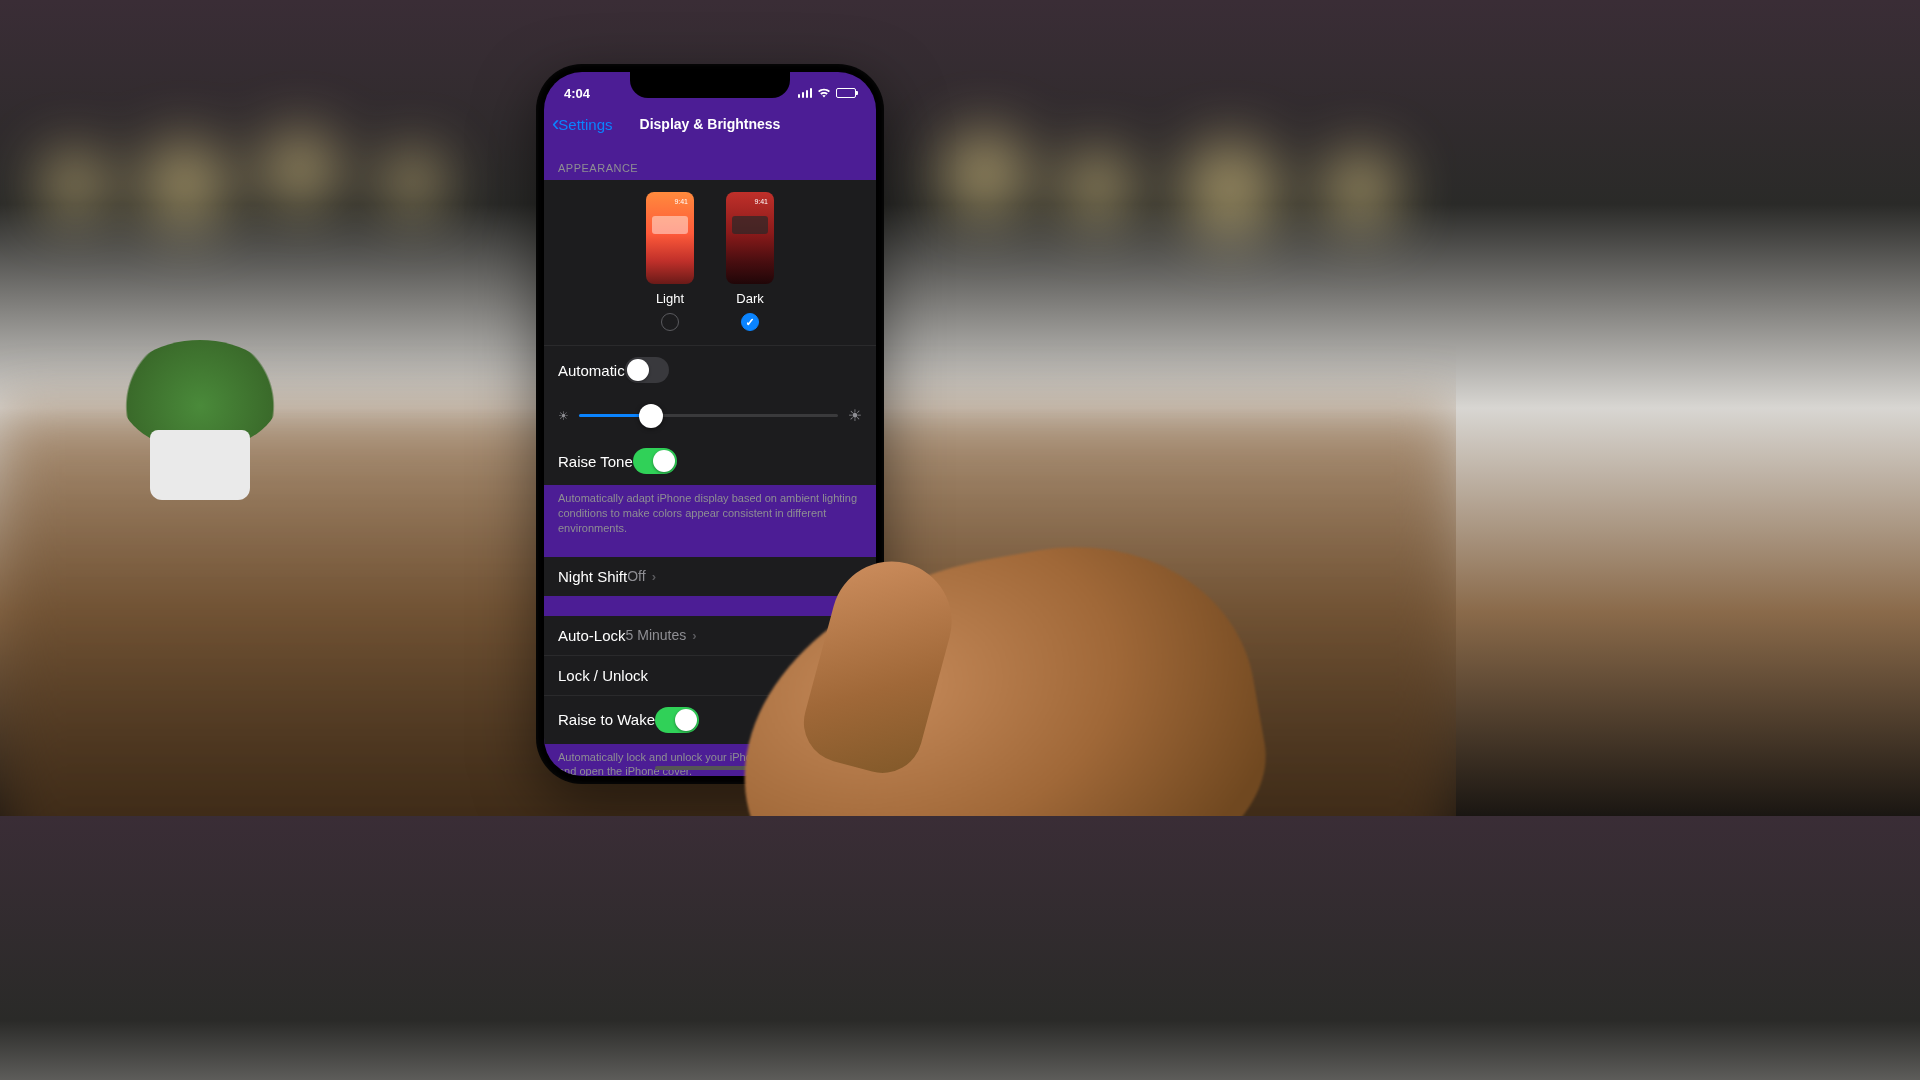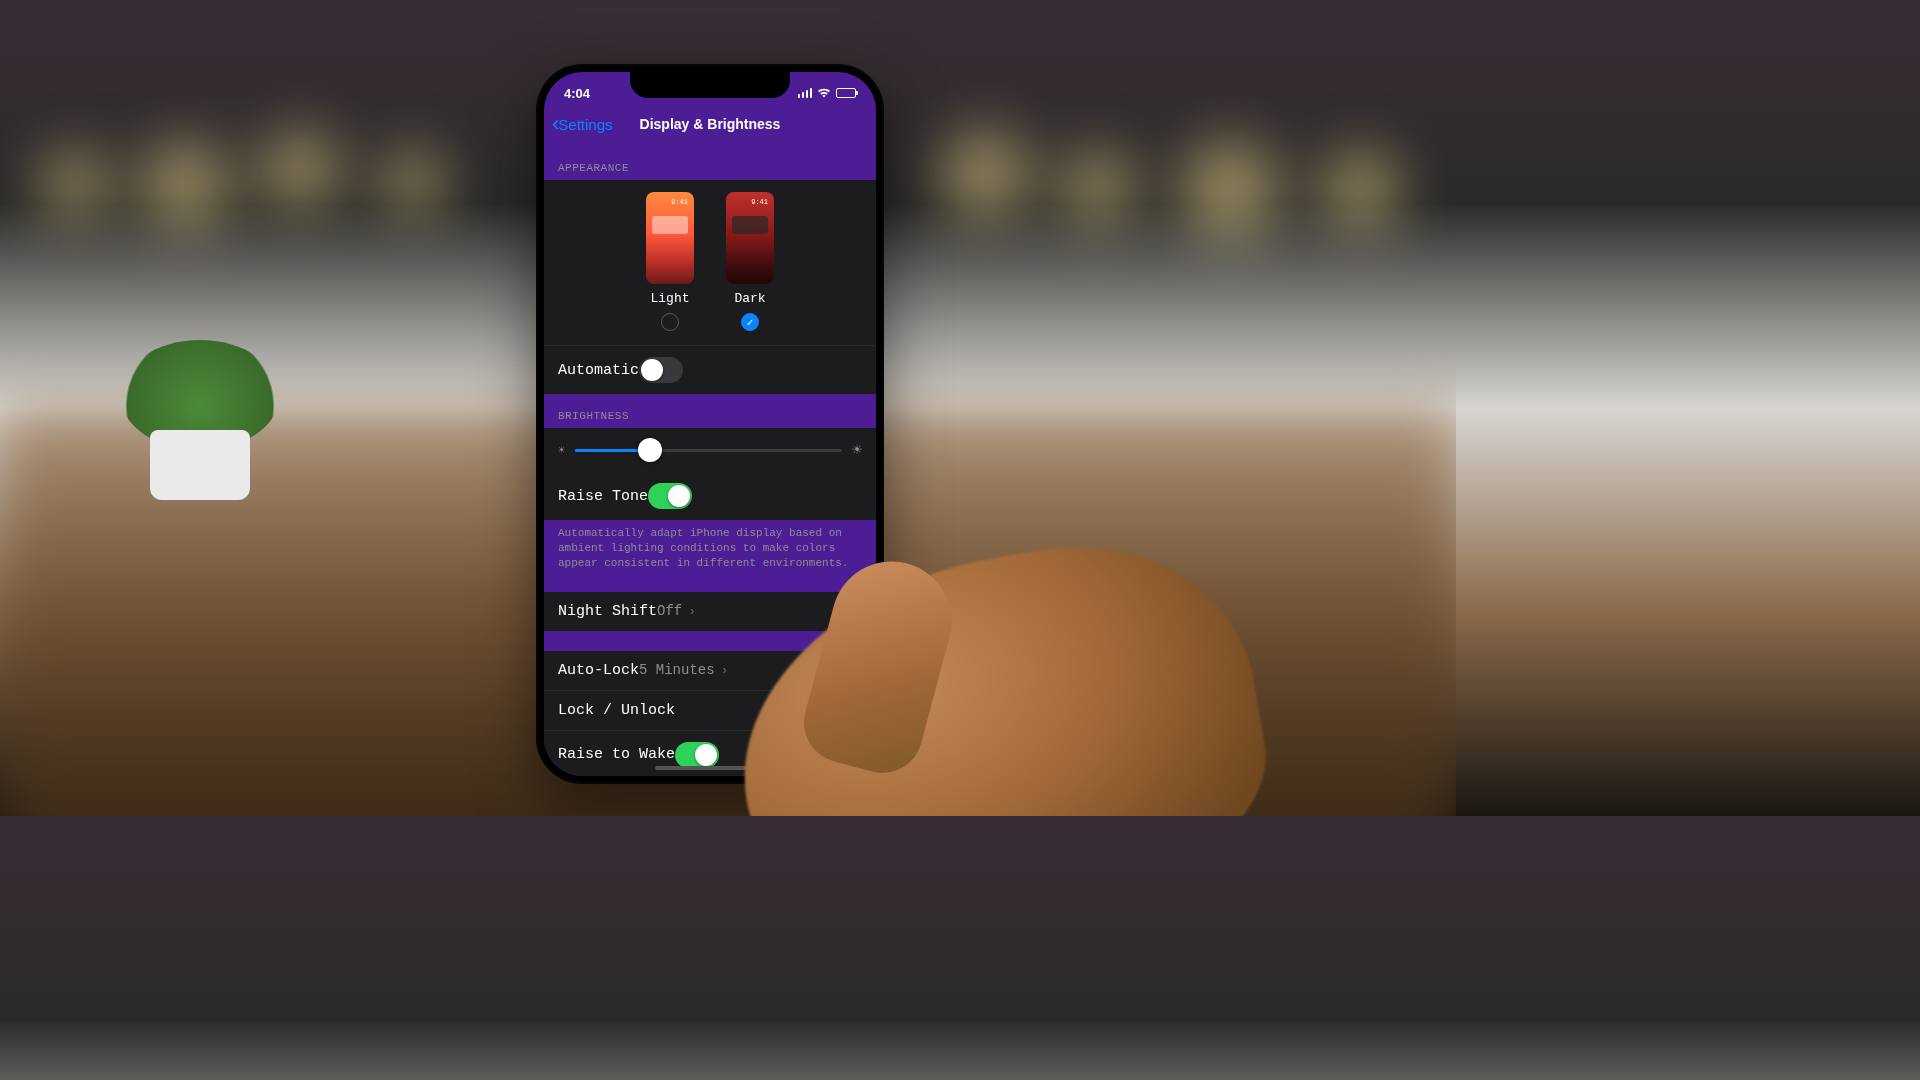--- a/index.html
+++ b/index.html
@@ -63,21 +63,21 @@
   .nav-bar {
     display:flex; align-items:center;
     padding: 6px 8px 10px;
     height:40px;
     position:relative;
   }
   .back { display:flex; align-items:center; color:#0a84ff; font-size:15px; cursor:pointer; }
   .back-chevron { font-size:22px; line-height:1; font-weight:300; margin-right:-1px; }
   .nav-title { position:absolute; left:50%; transform:translateX(-50%); font-size:14px; font-weight:600;text-align:right; }
 
-  .content { height: calc(100% - 74px); overflow:hidden;font-family:Liberation Mono, monospace; }
+  .content { height: calc(100% - 74px); overflow:hidden; }
   .section-header { color:#8e8e93; font-size:11px; letter-spacing:0.5px; padding: 16px 14px 6px; text-transform:uppercase; }
   .panel { background:#1c1c1e; }
   .row { display:flex; align-items:center; justify-content:flex-start; padding: 11px 14px; font-size:15px; }
   .row + .row { border-top:0.5px solid #2a2a2c; }
   .row-tappable { cursor:pointer; }
   .row-value { color:#8e8e93; display:flex; align-items:center; gap:6px; font-size:14px; }
   .chevron { color:#5a5a5e; font-size:13px; font-weight:600; }
 
   .appearance-grid { display:flex; justify-content:center; gap:32px; padding:12px 0 14px; }
   .appearance-option { display:flex; flex-direction:column; align-items:center; gap:7px; cursor:pointer; }
@@ -198,21 +198,20 @@
           </div>
         </div>
         <div class="row" style="border-top:0.5px solid #2a2a2c">
           <span>Automatic</span>
           <div class="switch switch-off">
               <div class="switch-knob"></div>
             </div>
         </div>
       </div>
 
-      <div class="section-header">BRIGHTNESS</div>
       <div class="panel">
         <div class="slider-row">
           <span class="sun-icon">☀︎</span>
           <div class="slider-track">
             <div class="slider-fill" id="slider-fill" style="width: 28%;"></div>
             <div class="slider-thumb" id="slider-thumb" style="left: 28%;"></div>
           </div>
           <span class="sun-icon big">☀︎</span>
         </div>
         <div class="row">

